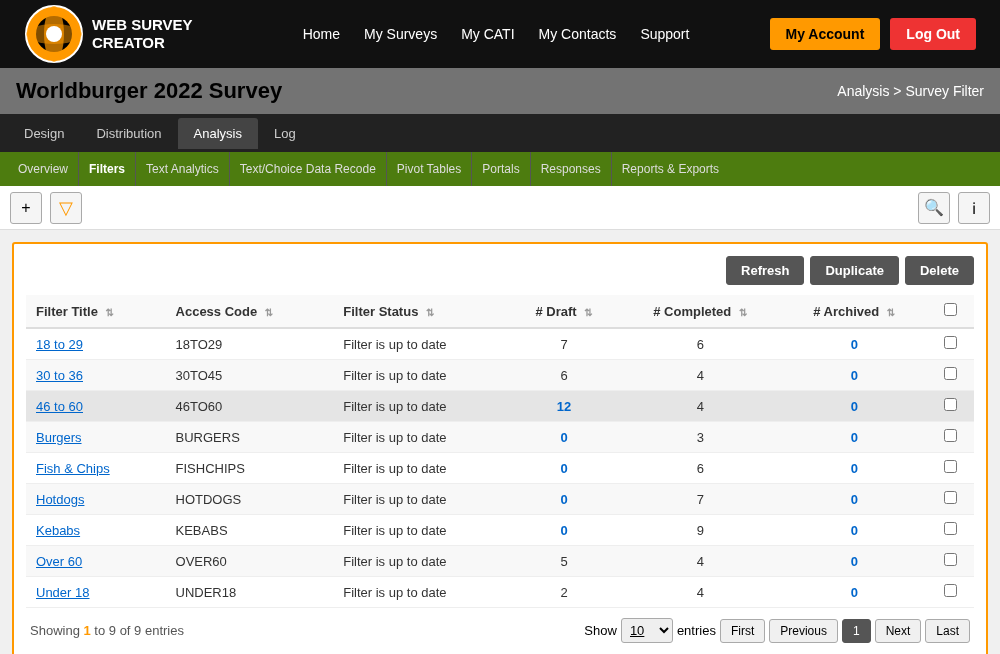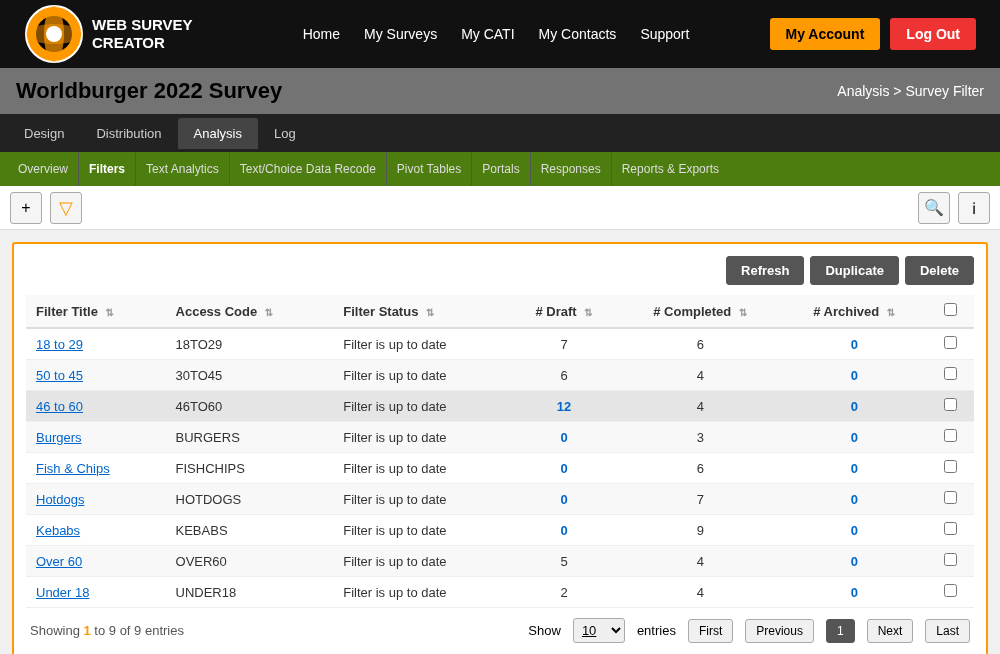--- a/index.html
+++ b/index.html
@@ -218,21 +218,21 @@
     
     .pagination-bar {
       display: flex;
       align-items: center;
       justify-content: space-between;
       padding: 10px 4px 4px;
       font-size: 13px;
     }
     .showing-text { color: #555; }
     .showing-text strong { color: #f90; }
-    .pagination-right { display: flex; align-items: center; gap: 12px; }
+    .pagination-right { display: flex; align-items: center; gap: 4px; }
     .page-btn {
       padding: 4px 10px;
       border: 1px solid #aaa;
       background: #f0f0f0;
       cursor: pointer;
       border-radius: 3px;
       font-size: 12px;
     }
     .page-btn.active {
       background: #555;
@@ -356,21 +356,21 @@
       <tr style="background: rgb(255, 255, 255);">
       <td class="link-cell"><a href="#">18 to 29</a></td>
       <td>18TO29</td>
       <td>Filter is up to date</td>
       <td class="center"><span class="num-black">7</span></td>
       <td class="center"><span class="num-black">6</span></td>
       <td class="center"><span class="num-blue">0</span></td>
       <td class="center"><input type="checkbox" style=""></td>
     </tr>
           <tr style="background: rgb(248, 248, 248);">
-      <td class="link-cell"><a href="#">50 to 45</a></td>
+      <td class="link-cell"><a href="#">30 to 36</a></td>
       <td>30TO45</td>
       <td>Filter is up to date</td>
       <td class="center"><span class="num-black">6</span></td>
       <td class="center"><span class="num-black">4</span></td>
       <td class="center"><span class="num-blue">0</span></td>
       <td class="center"><input type="checkbox" style=""></td>
     </tr>
           <tr style="background: #e5e5e5;">
       <td class="link-cell"><a href="#">46 to 60</a></td>
       <td>46TO60</td>

